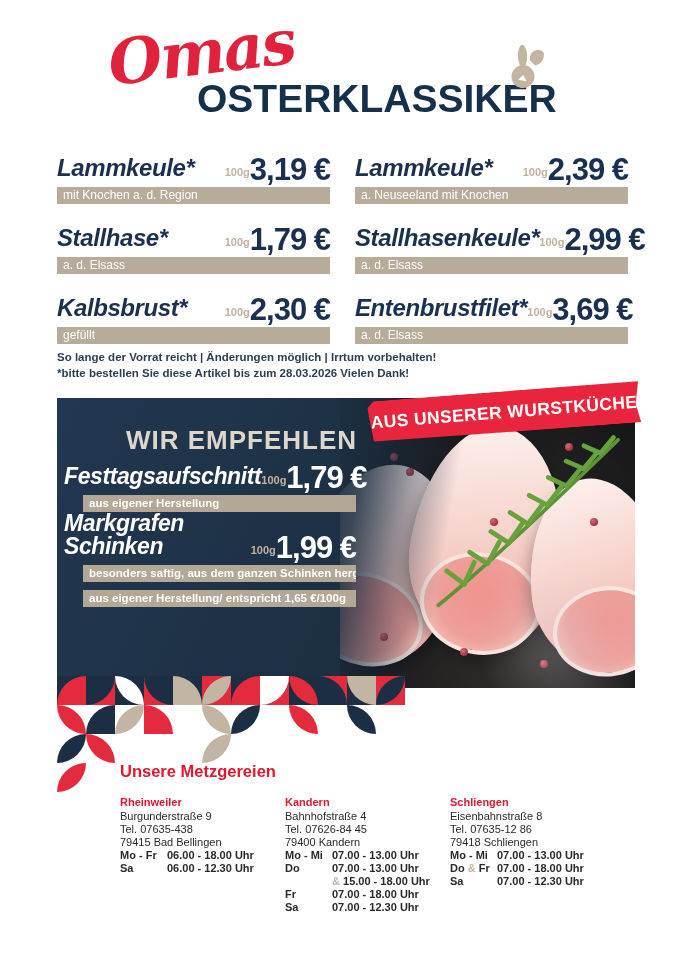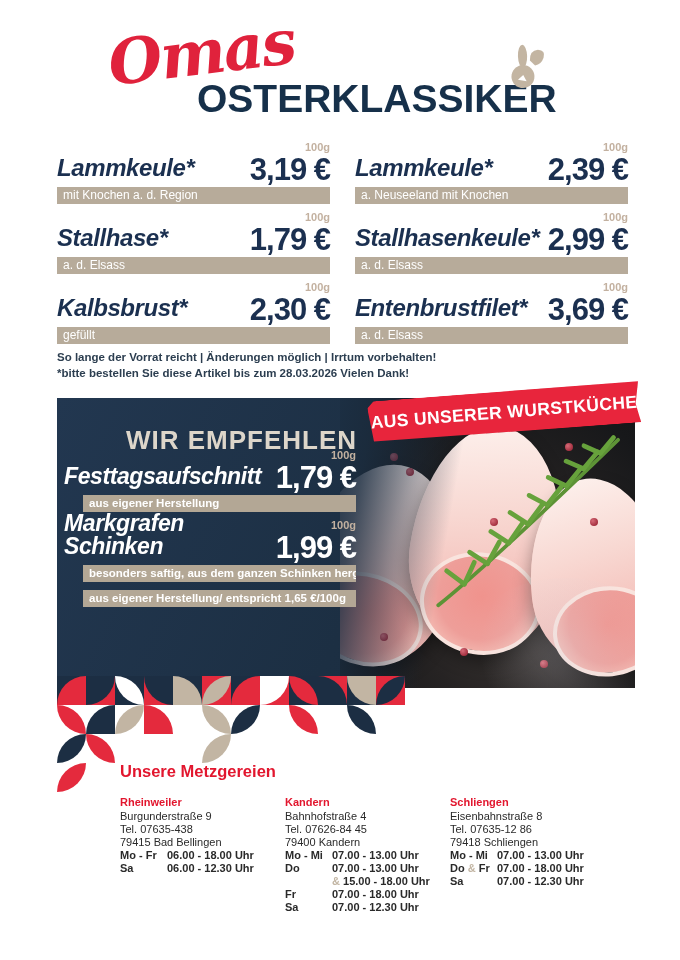--- a/index.html
+++ b/index.html
@@ -13,21 +13,21 @@
   .main-title{position:absolute;left:175px;top:79px;font-size:39px;font-weight:800;
     color:#16304a;letter-spacing:0px;line-height:1;margin-left:22px;}
   .bunny{position:absolute;left:506px;top:44px;width:40px;height:54px;transform:rotate(10deg);}
 
   
   .grid{position:absolute;left:57px;top:137px;width:571px;display:grid;
     grid-template-columns:273px 273px;column-gap:25px;row-gap:5px;}
   .prod{position:relative;height:65px;}
   .prod-top{display:flex;justify-content:space-between;align-items:flex-end;height:45px;}
   .prod-name{font-size:24px;font-weight:bold;color:#1b3050;letter-spacing:-0.4px;line-height:1;padding-bottom:2px;font-style:italic;}
-  .pricebox{display:flex;flex-direction:column;align-items:flex-end;}
+  .pricebox{display:flex;flex-direction:row;align-items:flex-end;}
   .unit{font-size:11px;font-weight:bold;color:#c3b1a0;line-height:1;margin-bottom:4px;}
   .price{font-size:31px;font-weight:bold;color:#1b3050;letter-spacing:-1px;line-height:0.82;white-space:nowrap;}
   .note{margin-top:5px;background:#b7ab9a;color:#fff;font-size:12px;line-height:17px;height:17px;
         padding:0 6px;white-space:nowrap;overflow:hidden;}
 
   
   .disclaimer{position:absolute;left:57px;top:349px;font-size:11.5px;font-weight:600;
     color:#2c3e50;line-height:16px;}
 
   

